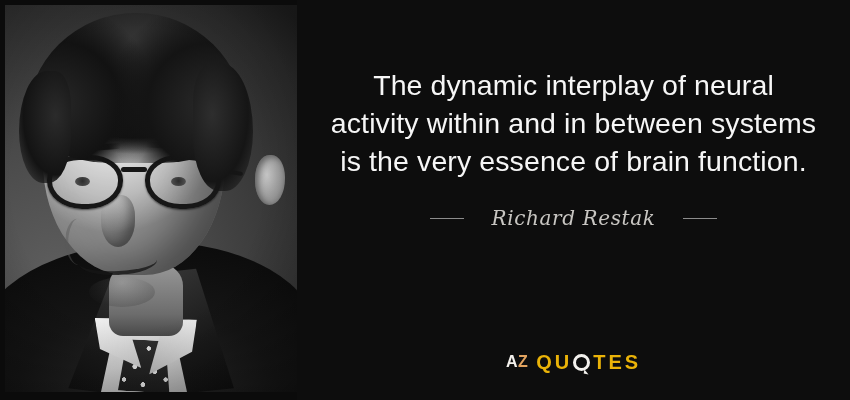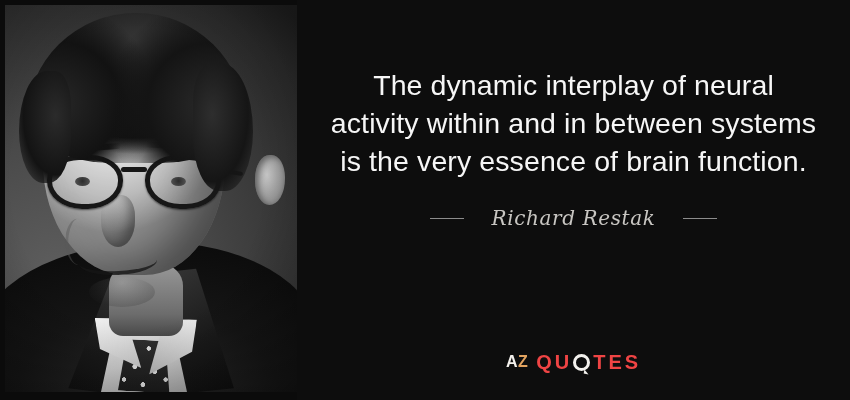--- a/index.html
+++ b/index.html
@@ -358,21 +358,21 @@
     letter-spacing: 0.5px;
     line-height: 1;
   }
   .logo-a { color: #f3f1ed; }
   .logo-z { color: #e2a35f; }
   .logo-quotes {
     display: flex;
     align-items: center;
     font-size: 20px;
     font-weight: 700;
-    color: #ef4444;
+    color: #eab308;
     letter-spacing: 3px;
     line-height: 1;
   }
   .bubble-o {
     position: relative;
     display: inline-block;
     width: 17px;
     height: 17px;
     margin: 0 3px 0 1px;
   }

